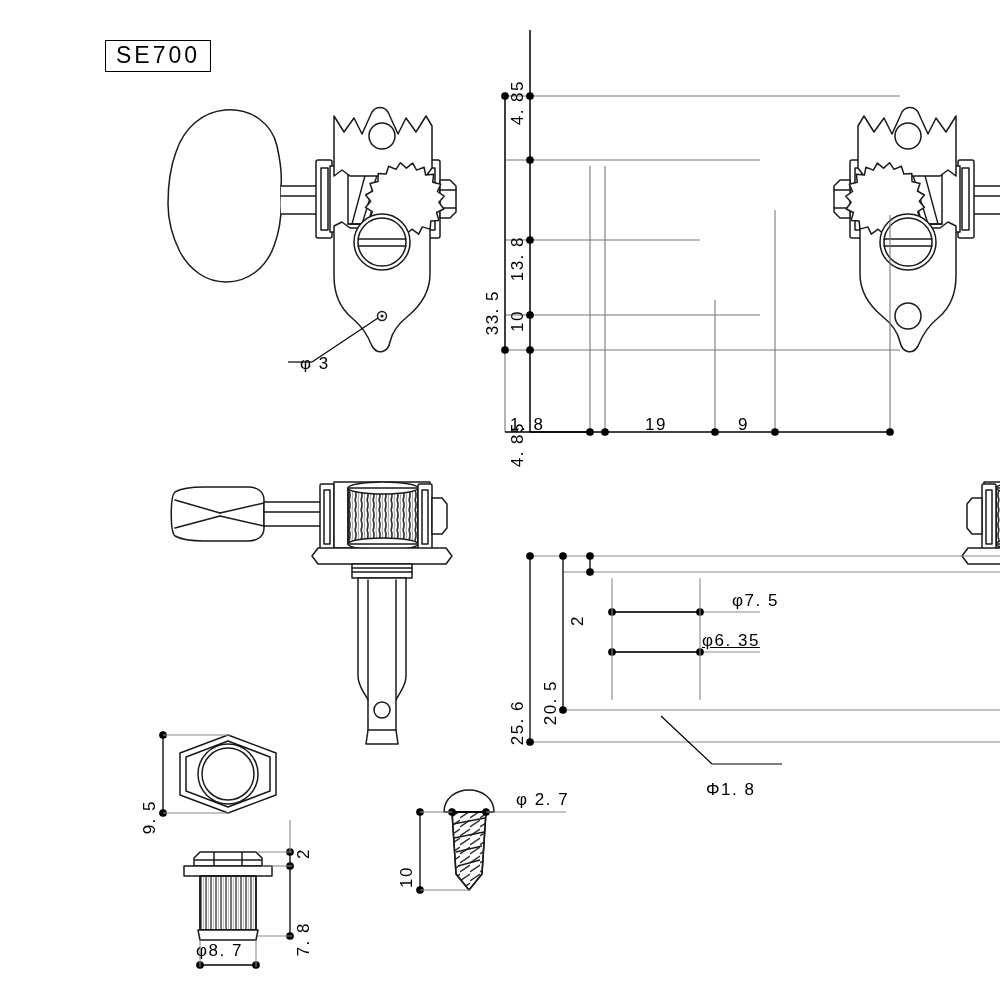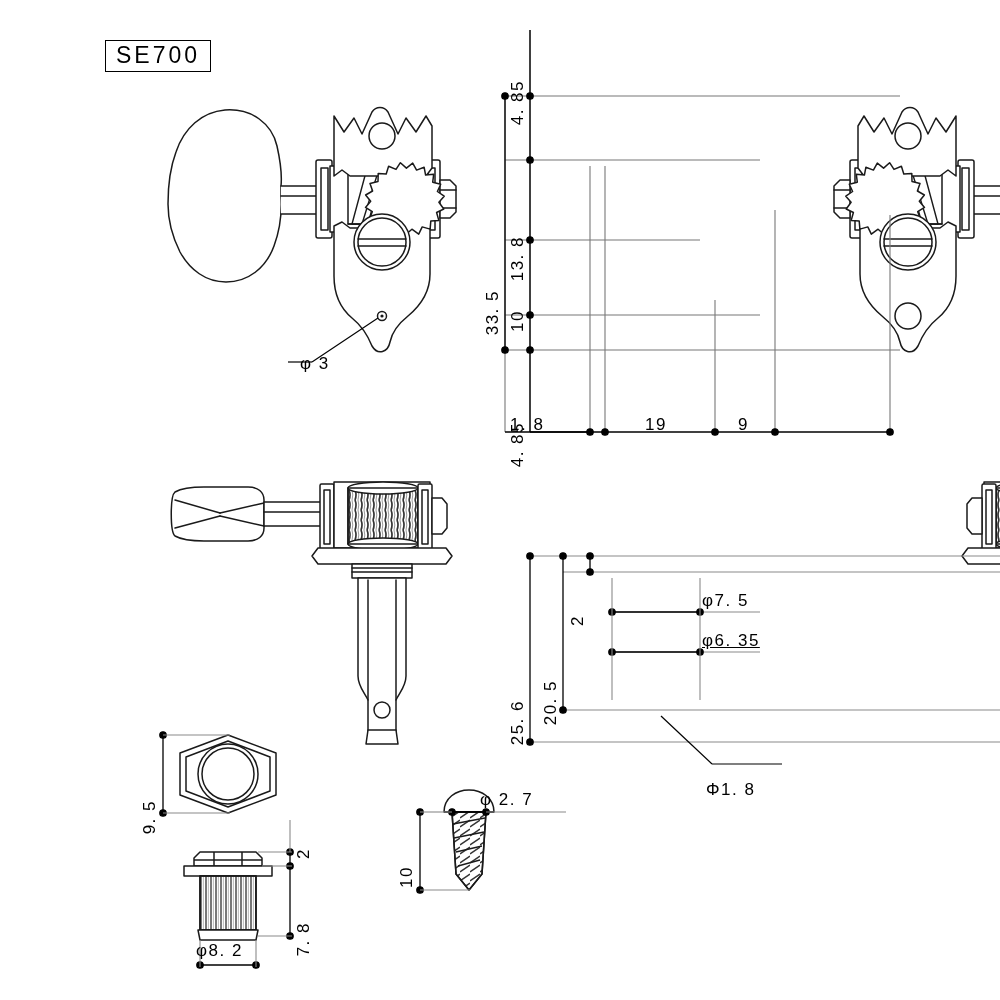--- a/index.html
+++ b/index.html
@@ -511,31 +511,31 @@
   <div class="dim" style="left:738px;top:416px;">9</div>
 
   <div class="dim" style="left:300px;top:347px;margin-top:8px;">φ 3</div>
 
   <div class="dim vert" style="left:526px;top:700px;transform:rotate(-90deg) translate(-100%,-100%);">25. 6</div>
 
   <div class="dim vert" style="left:559px;top:680px;transform:rotate(-90deg) translate(-100%,-100%);">20. 5</div>
 
   <div class="dim vert" style="left:586px;top:615px;transform:rotate(-90deg) translate(-100%,-100%);">2</div>
 
-  <div class="dim" style="left:702px;top:592px;">φ7. 5</div>
+  <div class="dim" style="left:732px;top:592px;">φ7. 5</div>
 
   <div class="dim" style="left:702px;top:632px;text-decoration:underline;">φ6. 35</div>
 
   <div class="dim" style="left:706px;top:745px;margin-top:36px;">Φ1. 8</div>
 
   <div class="dim vert" style="left:158px;top:800px;transform:rotate(-90deg) translate(-100%,-100%);">9. 5</div>
 
   <div class="dim vert" style="left:312px;top:848px;transform:rotate(-90deg) translate(-100%,-100%);">2</div>
 
   <div class="dim vert" style="left:312px;top:922px;transform:rotate(-90deg) translate(-100%,-100%);">7. 8</div>
 
-  <div class="dim" style="left:196px;top:942px;">φ8. 2</div>
+  <div class="dim" style="left:196px;top:942px;">φ8. 7</div>
 
   <div class="dim vert" style="left:415px;top:866px;transform:rotate(-90deg) translate(-100%,-100%);">10</div>
 
-  <div class="dim" style="left:480px;top:791px;">φ 2. 7</div>
+  <div class="dim" style="left:516px;top:791px;">φ 2. 7</div>
 
 </div>
 
 </body></html>

